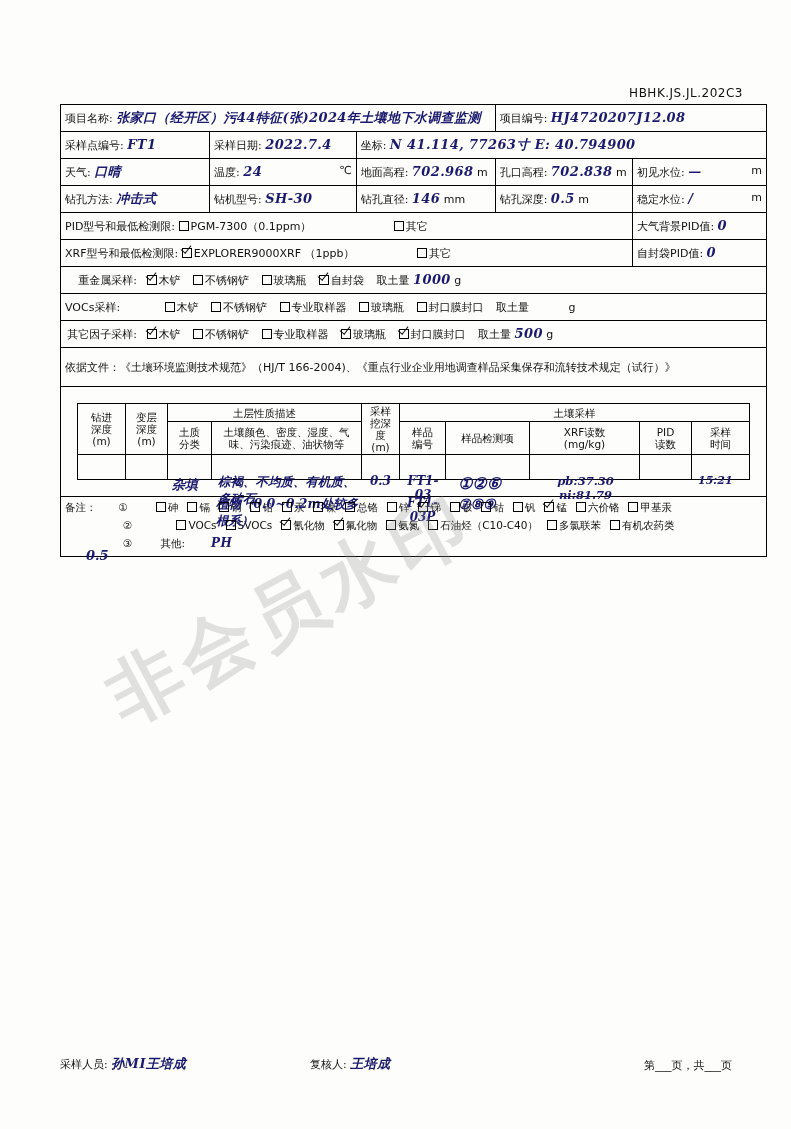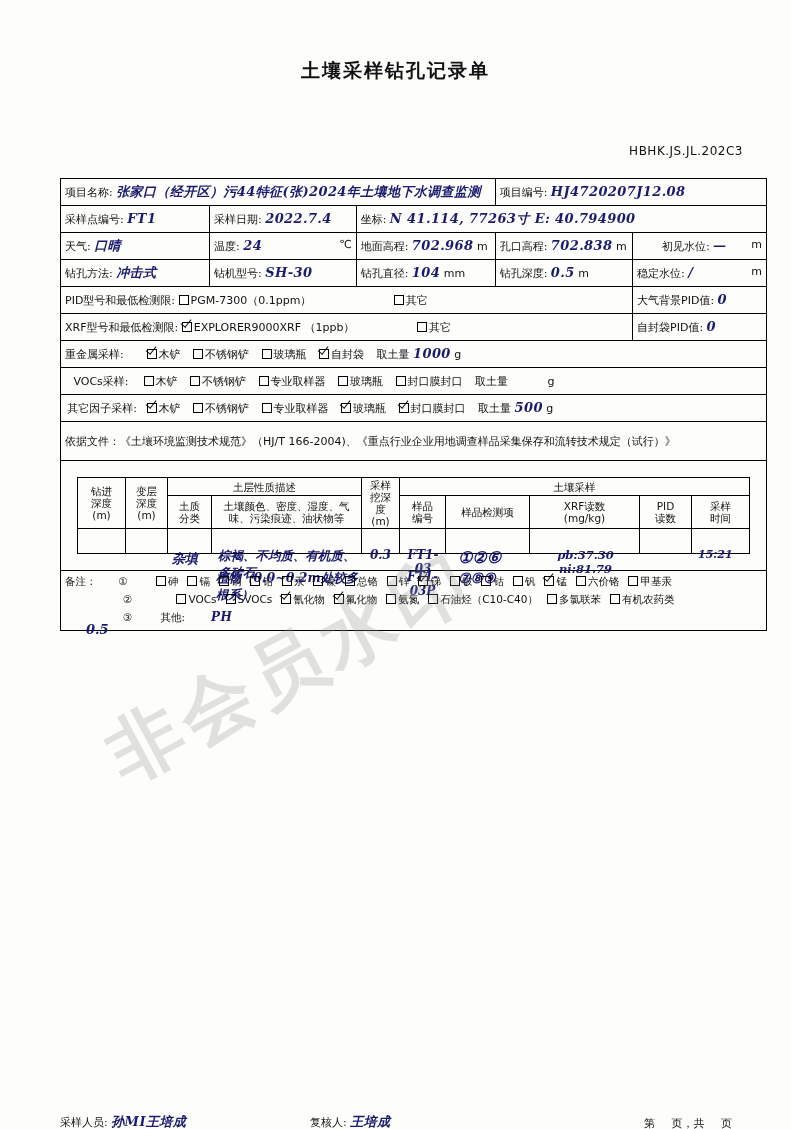--- a/index.html
+++ b/index.html
@@ -22,21 +22,21 @@
   }
   .doc-code{
     position:absolute;
     right:48px;top:86px;
     font-size:12px;
     letter-spacing:.5px;
   }
 
   table.frame{
     position:absolute;
-    left:60px;top:120px;
+    left:60px;top:104px;
     width:672px;
     border-collapse:collapse;
     font-size:11px;
   }
   table.frame td{
     border:1px solid #000;
     padding:2px 4px;
     vertical-align:middle;
     height:22px;
   }
@@ -120,21 +120,20 @@
     white-space:nowrap;
   }
   .bodyInk{position:relative;height:100%;}
   .ink{position:absolute;font-family:"DejaVu Serif","Liberation Serif",serif;color:#1a1a6e;font-style:italic;font-weight:bold;}
 </style>
 </head>
 <body>
 
 <div class="page">
 
-  <div class="title">土壤采样钻孔记录单</div>
   <div class="doc-code">HBHK.JS.JL.202C3</div>
 
   <table class="frame">
 
     <tbody>
         <tr>
       <td colspan="4" style="width:430px;">
         <span class="lbl">项目名称:</span>
         <span class="hw">张家口（经开区）污44特征(张)2024年土壤地下水调查监测</span>
       </td>
@@ -172,39 +171,39 @@
       <td style="width:130px;">
         <span class="lbl">地面高程:</span>
         <span class="hw">702.968</span>
         <span class="lbl">m</span>
       </td>
       <td colspan="2" style="width:140px;">
         <span class="lbl">孔口高程:</span>
         <span class="hw">702.838</span>
         <span class="lbl">m</span>
       </td>
-      <td style="width:125px;text-align:center;">
+      <td style="width:125px;">
         <span class="lbl">初见水位:</span>
         <span class="hw">—</span>
         <span class="lbl" style="float:right;">m</span>
       </td>
     </tr>
 
     <tr>
       <td>
         <span class="lbl">钻孔方法:</span>
         <span class="hw">冲击式</span>
       </td>
       <td colspan="2">
         <span class="lbl">钻机型号:</span>
         <span class="hw">SH-30</span>
       </td>
       <td>
         <span class="lbl">钻孔直径:</span>
-        <span class="hw">104</span>
+        <span class="hw">146</span>
         <span class="lbl">mm</span>
       </td>
       <td colspan="2">
         <span class="lbl">钻孔深度:</span>
         <span class="hw">0.5</span>
         <span class="lbl">m</span>
       </td>
       <td>
         <span class="lbl">稳定水位:</span>
         <span class="hw">/</span>
@@ -231,34 +230,34 @@
         <span class="opt" style="margin-left:50px;"><span class="sq"></span><span>其它</span></span>
       </td>
       <td>
         <span class="lbl">自封袋PID值:</span>
         <span class="hw">0</span>
       </td>
     </tr>
 
     <tr>
       <td colspan="7">
-        <span style="display:inline-block;width:72px;margin-right:6px;" class="lbl">重金属采样:</span>
+        <span style="display:inline-block;width:72px;text-align:right;margin-right:6px;" class="lbl">重金属采样:</span>
         <span class="opt"><span class="sq checked"></span><span>木铲</span></span>
         <span class="opt"><span class="sq"></span><span>不锈钢铲</span></span>
         <span class="opt"><span class="sq"></span><span>玻璃瓶</span></span>
         <span class="opt"><span class="sq checked"></span><span>自封袋</span></span>
         <span class="lbl">取土量</span>
         <span class="hw">1000</span>
         <span class="lbl">g</span>
       </td>
     </tr>
 
     <tr>
       <td colspan="7">
-        <span style="display:inline-block;width:72px;text-align:center;margin-right:3px;" class="lbl">VOCs采样:</span>
+        <span style="display:inline-block;width:72px;text-align:left;margin-right:24px;" class="lbl">VOCs采样:</span>
         <span class="opt"><span class="sq"></span><span>木铲</span></span>
         <span class="opt"><span class="sq"></span><span>不锈钢铲</span></span>
         <span class="opt"><span class="sq"></span><span>专业取样器</span></span>
         <span class="opt"><span class="sq"></span><span>玻璃瓶</span></span>
         <span class="opt"><span class="sq"></span><span>封口膜封口</span></span>
         <span class="lbl">取土量</span>
         <span class="hw"></span>
         <span class="lbl" style="margin-left:36px;">g</span>
       </td>
     </tr>

